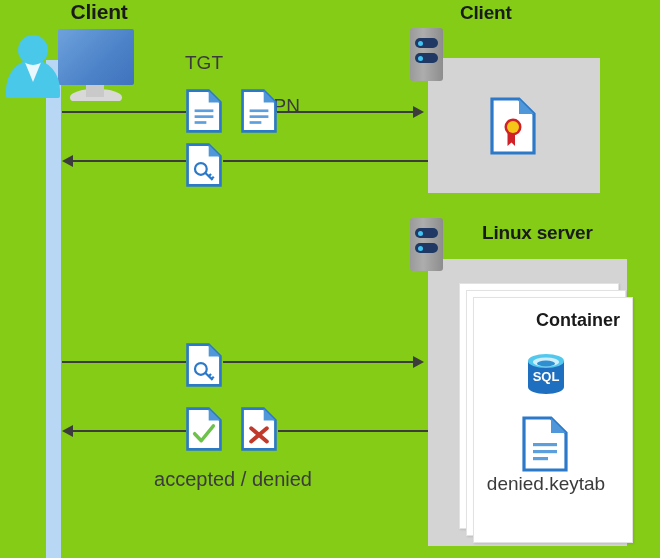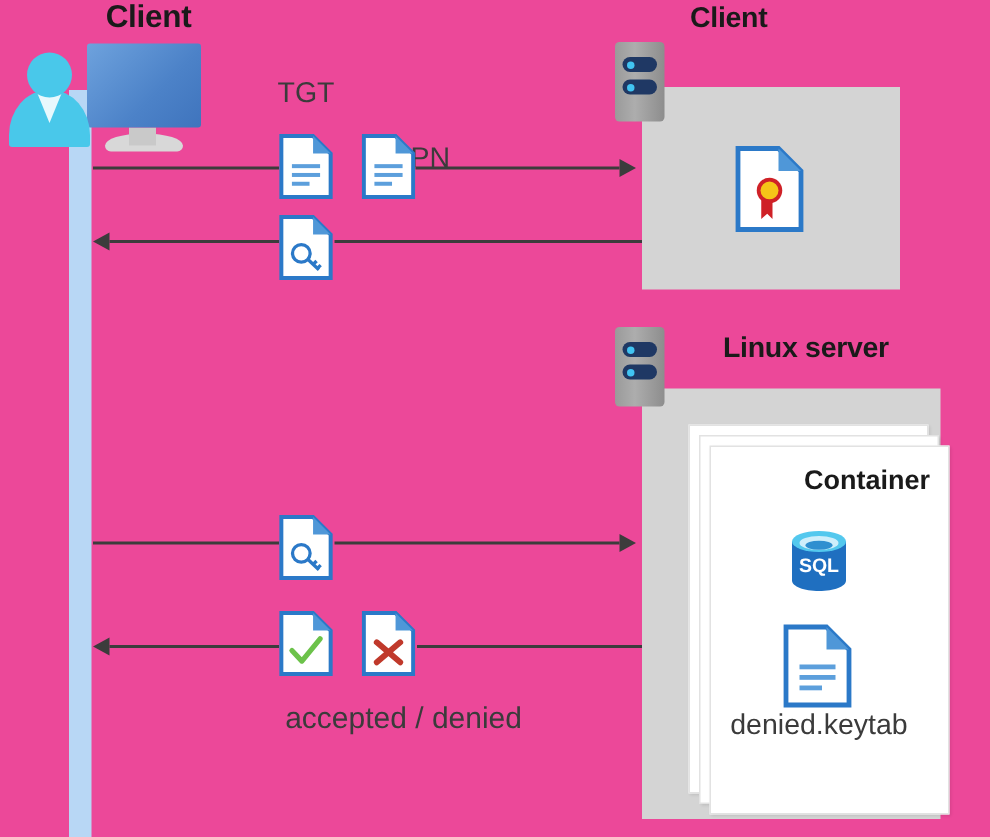--- a/index.html
+++ b/index.html
@@ -7,21 +7,21 @@
     padding: 0;
     background: #ffffff;
   }
   body {
     font-family: "Liberation Sans", sans-serif;
   }
   #canvas {
     position: relative;
     width: 660px;
     height: 558px;
-    background: #ec4899;
+    background: #84cc16;
     overflow: hidden;
     text-decoration: underline;
   }
   .abs { position: absolute; }
 
   
   .title-bold {
     font-weight: bold;
     color: #1a1a1a;
     line-height: 1.12;
@@ -57,21 +57,21 @@
   
   .plain-label {
     color: #3b3b3b;
     font-size: 19px;
     font-weight: normal;
   }
   #tgt-label { left: 182px; top: 52px; width: 44px; text-align: center; }
   #spn-label { left: 252px; top: 52px; width: 48px; text-align: right; margin-top: 43px; }
   #accepted-denied {
     left: 118px; top: 468px; width: 230px;
-    text-align: right; font-size: 20px; color: #3b3b3b;
+    text-align: center; font-size: 20px; color: #3b3b3b;
   }
   #keytab-label {
     left: 466px; top: 473px; width: 160px;
     text-align: center; font-size: 19px; color: #3b3b3b;
   }
 
   
   #lifeline {
     left: 46px; top: 60px;
     width: 15px; height: 498px;

